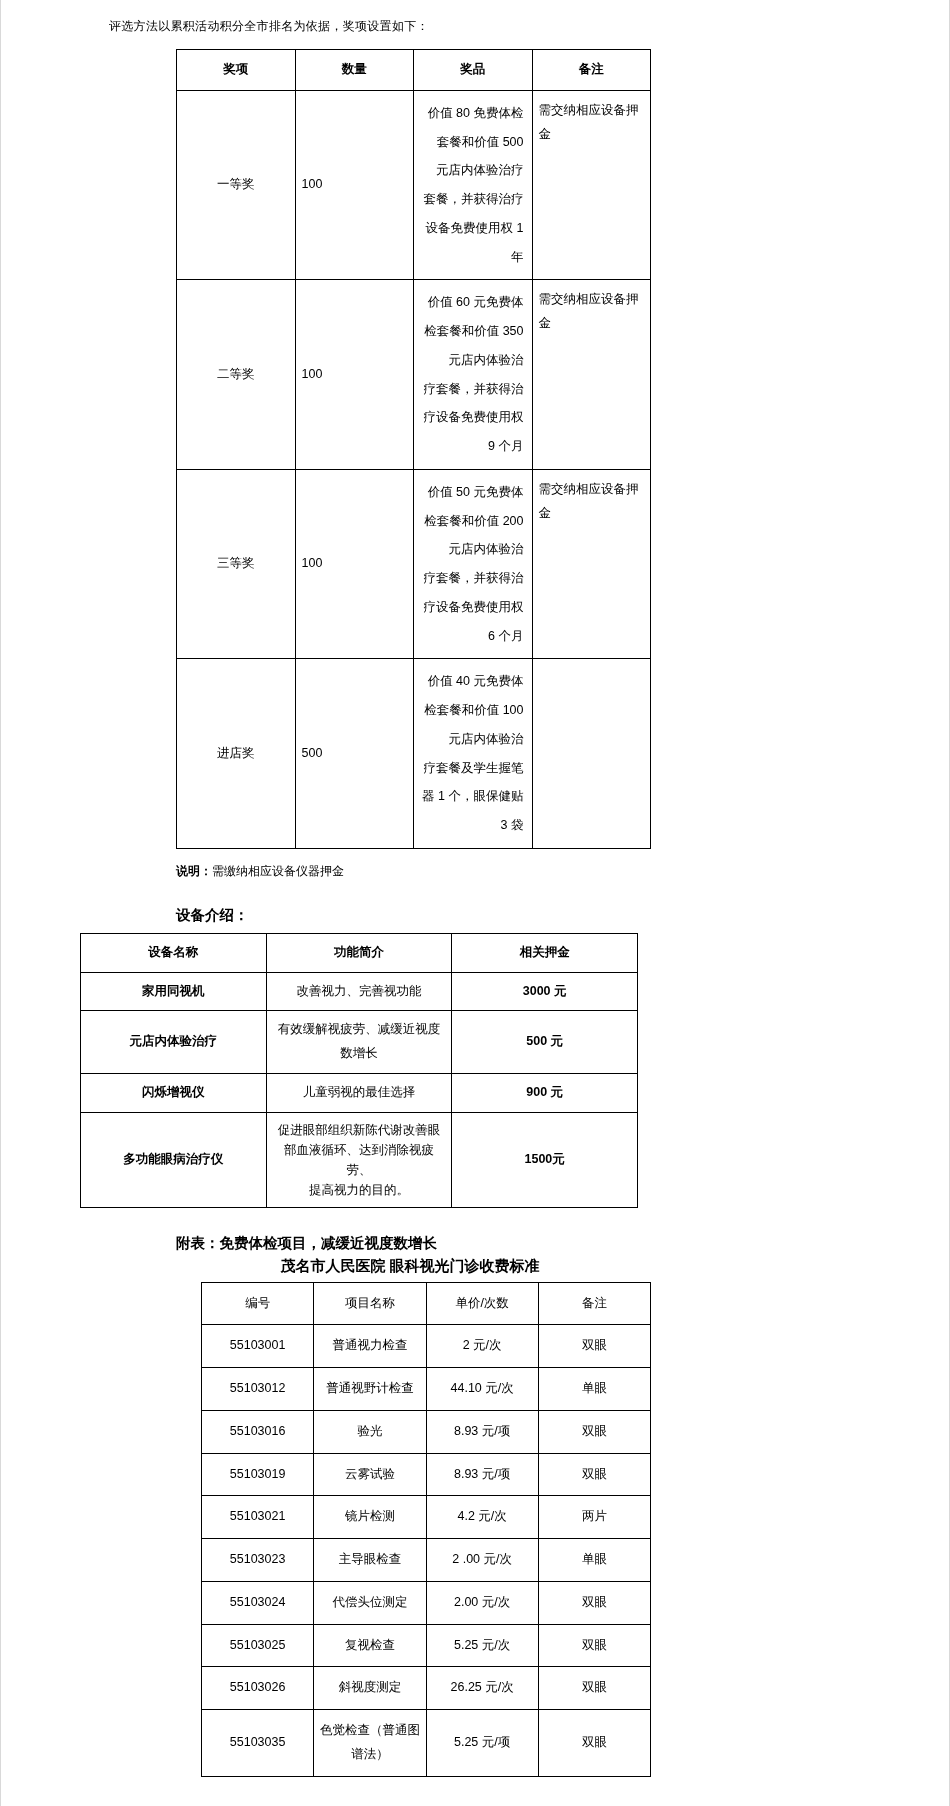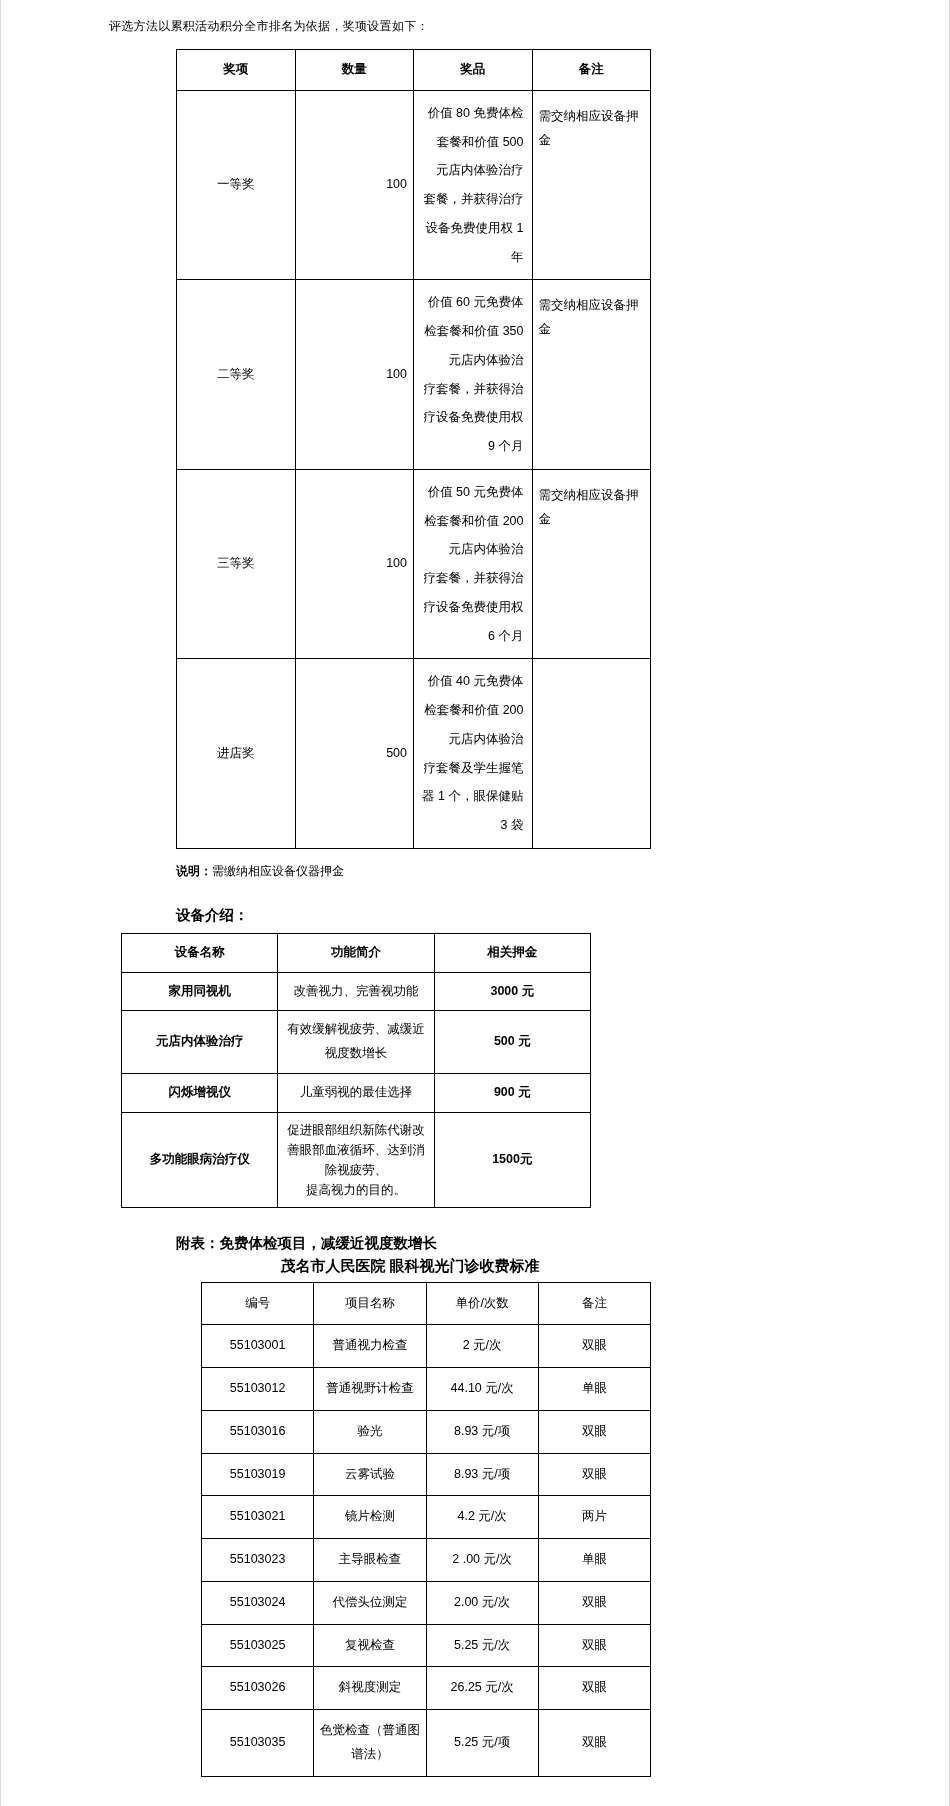--- a/index.html
+++ b/index.html
@@ -48,45 +48,45 @@
     margin-left: 175px;
     width: 475px;
   }
   .prize-table th {
     text-align: center;
     font-weight: bold;
     font-size: 12.5px;
     padding: 8px 4px;
   }
   .prize-table td.c-award { text-align: center; width: 60px; }
-  .prize-table td.c-qty { text-align: right; width: 45px; }
+  .prize-table td.c-qty { text-align: left; width: 45px; }
   .prize-table td.c-prize { text-align: right; padding: 8px 8px; }
-  .prize-table td.c-note { text-align: left; width: 120px; padding: 14px 6px; vertical-align: top; margin-left: 27px; }
+  .prize-table td.c-note { text-align: left; width: 120px; padding: 8px 6px; vertical-align: top; margin-left: 27px; }
   .prize-table td.c-prize p, .prize-table td.c-note p {
     margin: 0;
     line-height: 2.3;
   }
 
   .note-line {
     margin: 14px 0 0 175px;
     font-size: 12px;
   }
   .note-line b { font-weight: bold; }
 
   
   .section-heading {
     margin: 26px 12px 8px 175px;
     font-size: 14.5px;
     font-weight: bold;
   }
 
   
   .device-table {
-    margin-left: 120px;
-    width: 470px;
+    margin-left: 79px;
+    width: 558px;
   }
   .device-table th {
     text-align: center;
     font-weight: bold;
     font-size: 12.5px;
     padding: 7px 4px;
   }
   .device-table td {
     text-align: center;
     font-size: 12.5px;
@@ -173,21 +173,21 @@
         <td class="c-prize">
           <p>价值 50 元免费体检套餐和价值 200 元店内体验治</p>
           <p>疗套餐，并获得治疗设备免费使用权 6 个月</p>
         </td>
         <td class="c-note">需交纳相应设备押金</td>
       </tr>
       <tr>
         <td class="c-award">进店奖</td>
         <td class="c-qty">500</td>
         <td class="c-prize">
-          <p>价值 40 元免费体检套餐和价值 200 元店内体验治</p>
+          <p>价值 40 元免费体检套餐和价值 100 元店内体验治</p>
           <p>疗套餐及学生握笔器 1 个，眼保健贴 3 袋</p>
         </td>
         <td class="c-note"></td>
       </tr>
     </tbody>
   </table>
 
   <div class="note-line">
     <b>说明：</b><span>需缴纳相应设备仪器押金</span>
   </div>

